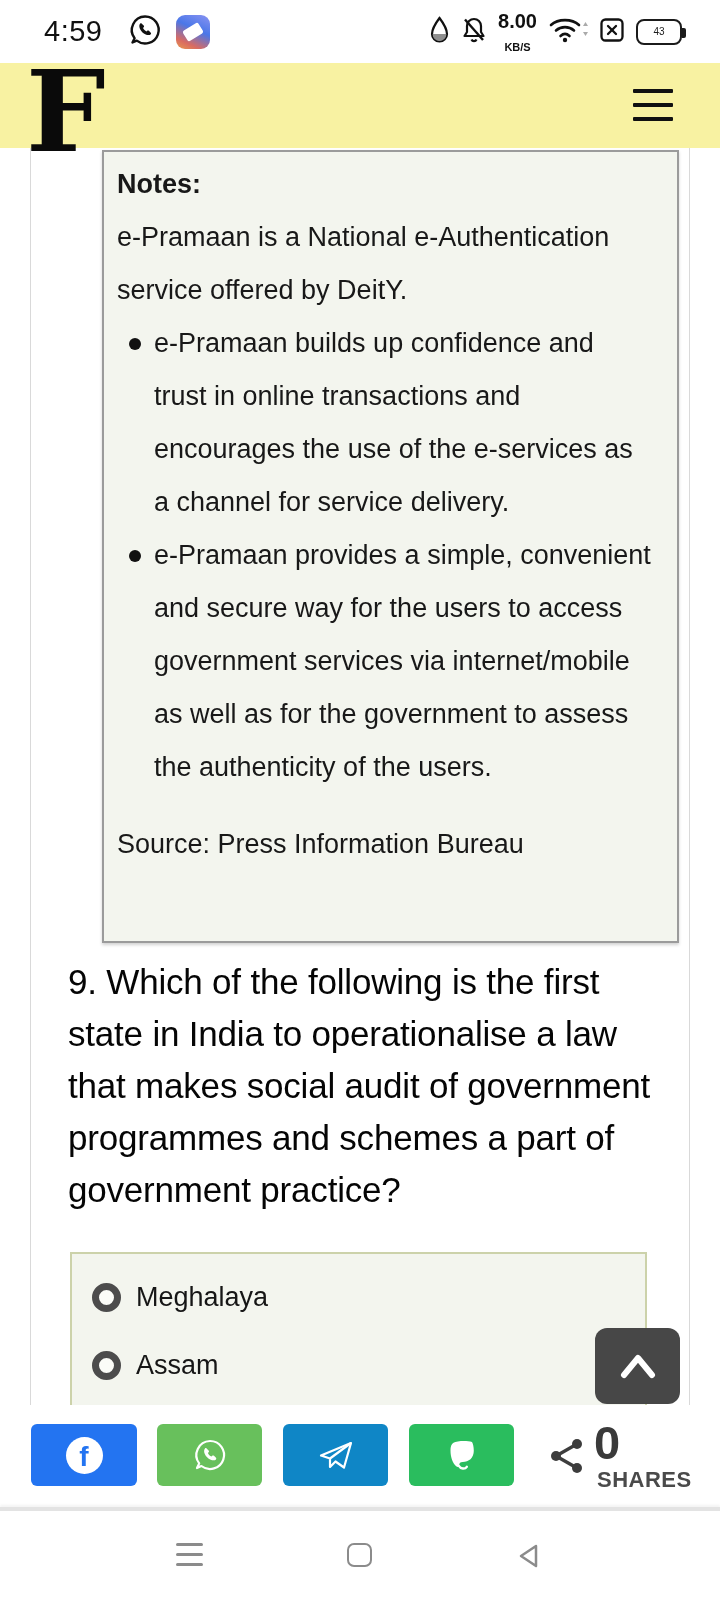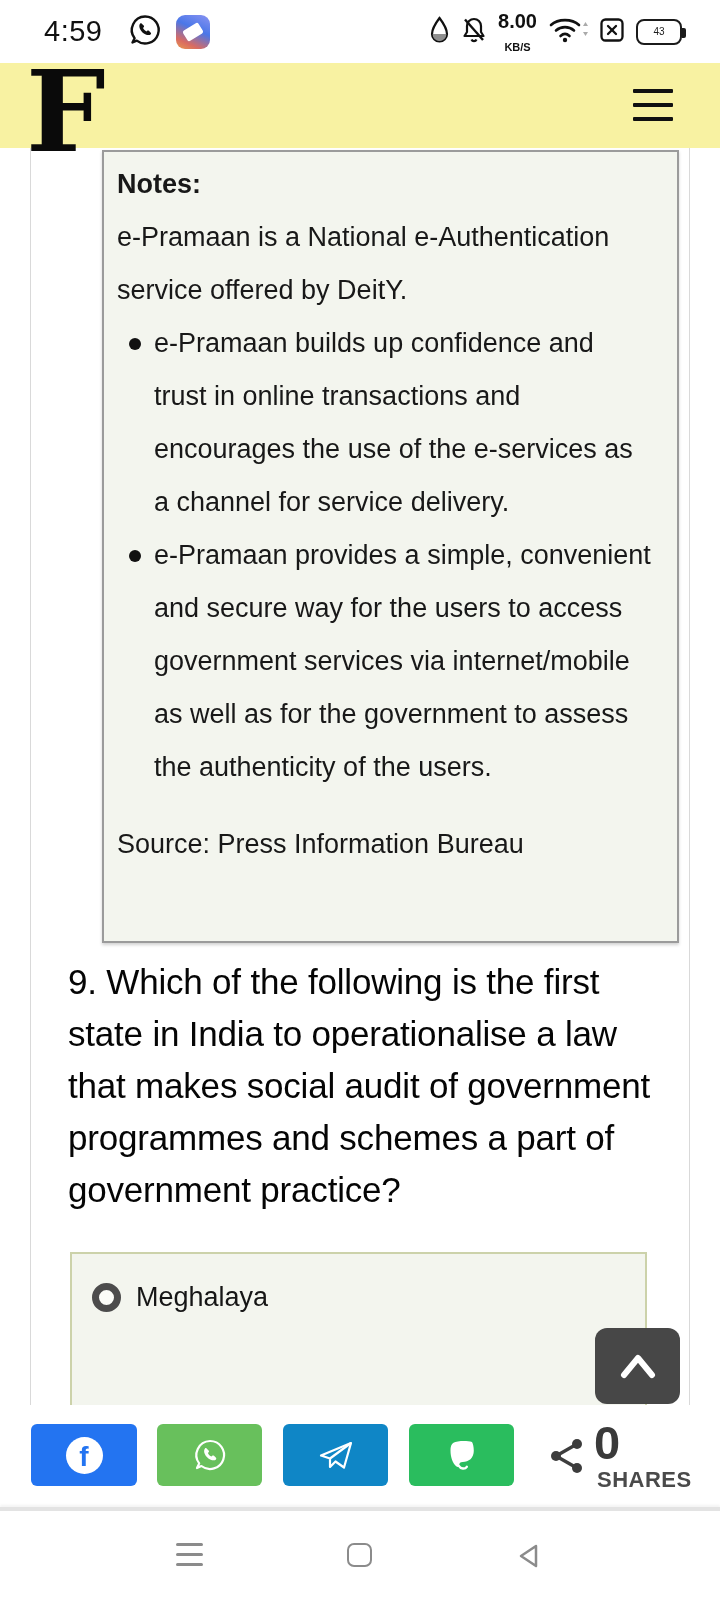--- a/index.html
+++ b/index.html
@@ -179,20 +179,24 @@
   <p class="notes-source">Source: Press Information Bureau</p>
 </div>
 
 <div class="question">9. Which of the following is the first state in India to operationalise a law that makes social audit of government programmes and schemes a part of government practice?</div>
 
 <div class="options-card">
   <div class="opt-row">
     <span class="radio"></span>
     <span class="opt-label">Meghalaya</span>
   </div>
+  <div class="opt-row">
+    <span class="radio"></span>
+    <span class="opt-label">Assam</span>
+  </div>
 </div>
 
 <div class="scroll-top">
   <svg width="46" height="34" viewBox="0 0 46 34">
     <polyline points="9,26 23,9 37,26" fill="none" stroke="#fff" stroke-width="6" stroke-linecap="round" stroke-linejoin="round"></polyline>
   </svg>
 </div>
 
 <div class="share-strip">
   <div class="share-btn share-fb">

